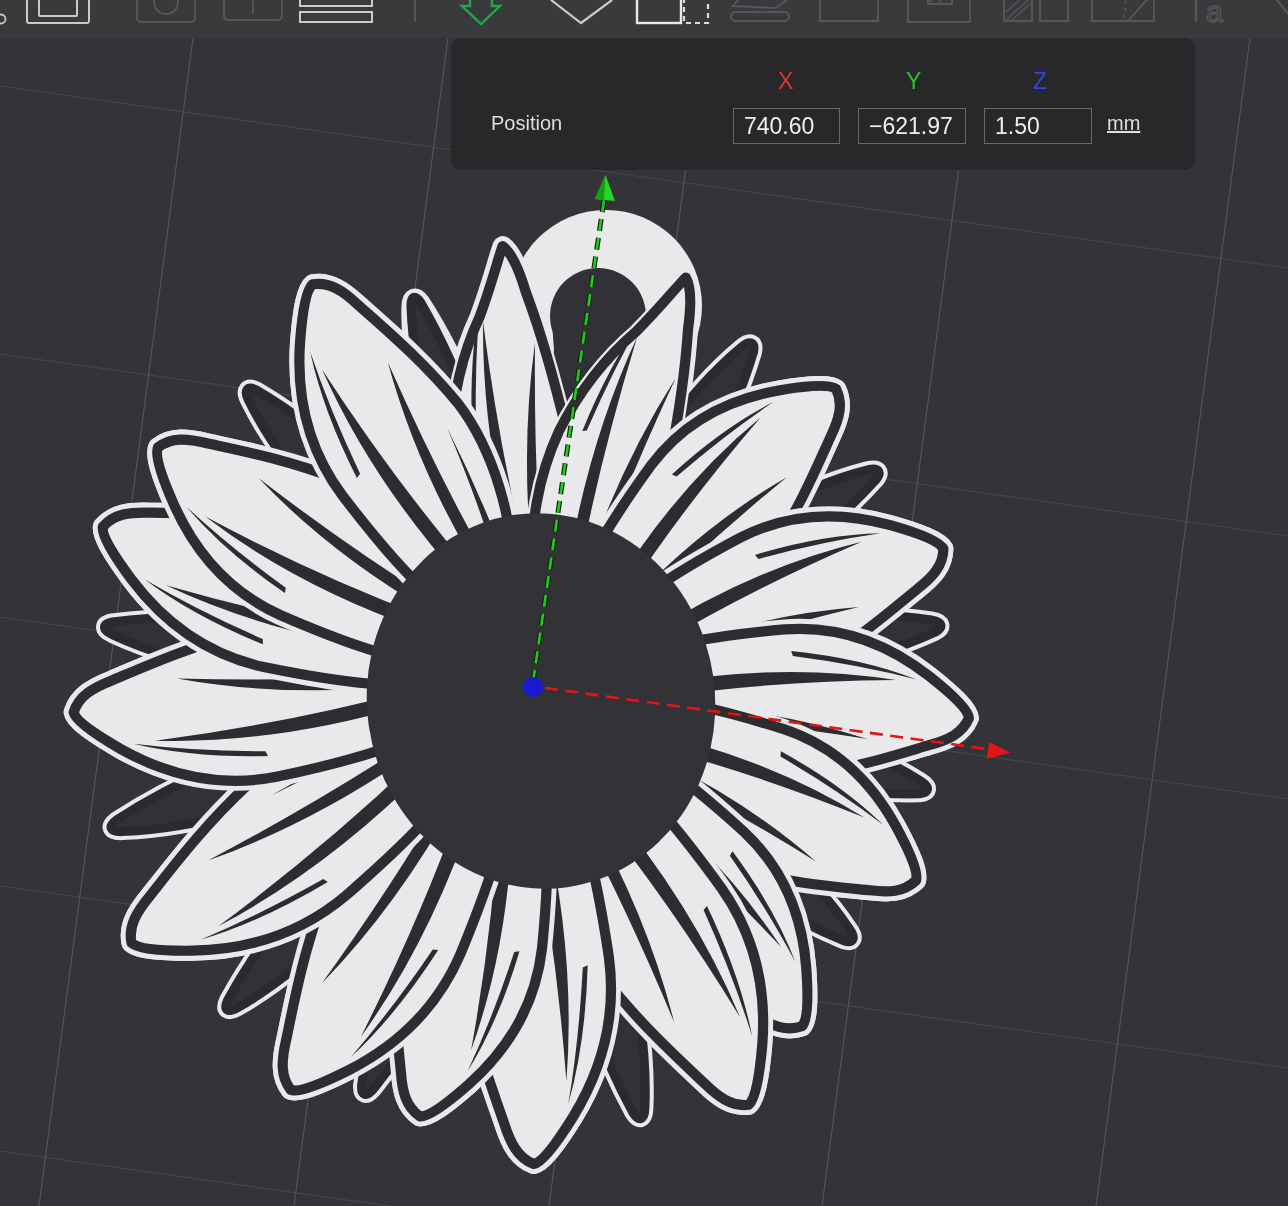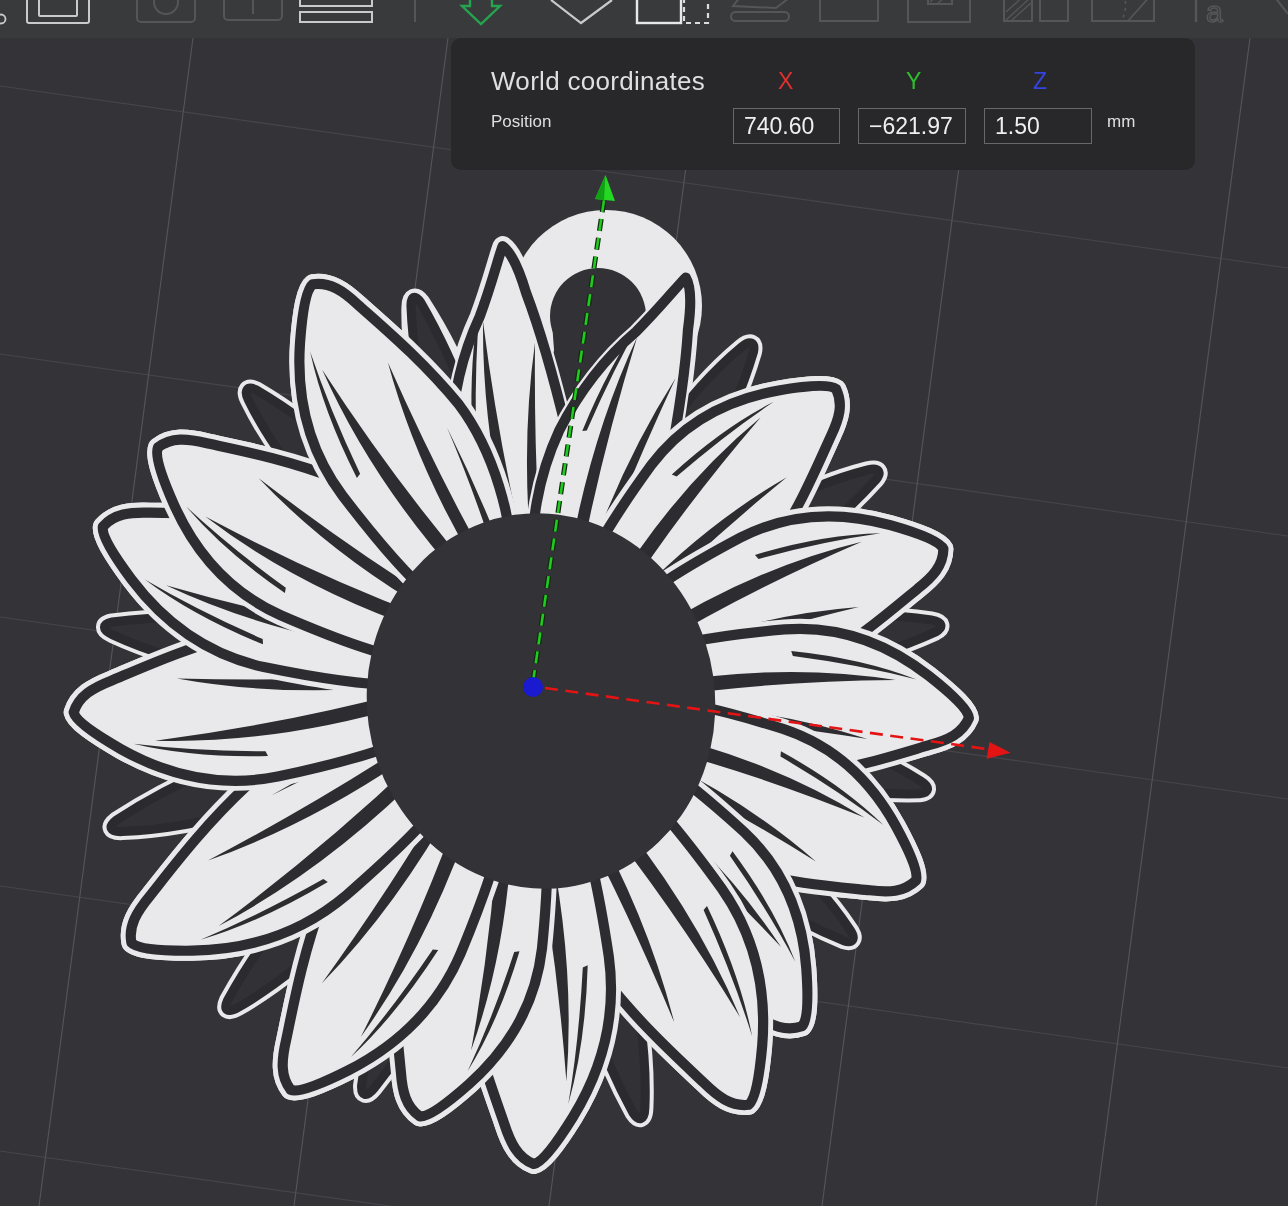--- a/index.html
+++ b/index.html
@@ -1,21 +1,21 @@
 <!DOCTYPE html>
 <html><head><meta charset="utf-8">
 <style>
   html,body { margin:0; padding:0; }
   body { width:1288px; height:1206px; overflow:hidden; background:#343438;
          font-family:"Liberation Sans", sans-serif; position:relative; }
   #toolbar { position:absolute; left:0; top:0; width:1288px; height:38px; background:#383a3b; }
   #panel { position:absolute; left:451px; top:38px; width:744px; height:132px;
             background:#28282b; border-radius:10px; }
   .lbl { position:absolute; color:#dfdfe1; font-size:26px; letter-spacing:0.3px; }
-  .lb2 { position:absolute; color:#dfdfe1; font-size:17px;text-align:center; }
+  .lb2 { position:absolute; color:#dfdfe1; font-size:20px;text-align:center; }
   .axis { position:absolute; font-size:23px; }
   .box { position:absolute; top:70px; height:34px; border:1.5px solid #67676c; border-radius:0;
           color:#efeff1; font-size:23px; line-height:34px; padding-left:10px; }
 </style></head>
 <body>
 <svg width="1288" height="1168" viewBox="0 38 1288 1168" style="position:absolute;left:0;top:38px">
 <line x1="0" y1="86" x2="1288" y2="268" stroke="#45454b" stroke-width="1.1"></line>
 <line x1="0" y1="354" x2="1288" y2="536" stroke="#45454b" stroke-width="1.1"></line>
 <line x1="0" y1="617" x2="1288" y2="799" stroke="#45454b" stroke-width="1.1"></line>
 <line x1="0" y1="886" x2="1288" y2="1068" stroke="#45454b" stroke-width="1.1"></line>
@@ -206,22 +206,21 @@
 <rect x="1040" y="-8" width="28" height="29" fill="none" stroke="#54565a" stroke-width="2"></rect>
 <rect x="1092" y="-8" width="62" height="29" fill="none" stroke="#54565a" stroke-width="2"></rect>
 <path d="M 1124 -6 Q 1128 8 1122 20" fill="none" stroke="#54565a" stroke-width="1.6" stroke-dasharray="3 4"></path>
 <line x1="1128" y1="21" x2="1152" y2="-6" stroke="#54565a" stroke-width="1.8"></line>
 <line x1="1196" y1="-4" x2="1196" y2="22" stroke="#54565a" stroke-width="2.4"></line>
 <text x="1206" y="22" font-family="Liberation Sans, sans-serif" font-size="30" fill="none" stroke="#54565a" stroke-width="1.6">a</text>
 <line x1="1274" y1="-4" x2="1288" y2="14" stroke="#54565a" stroke-width="2"></line>
 </svg>
 </div>
 <div id="panel">
-  <div class="lbl" style="left:40px; top:28px;">World coordinates</div>
   <div class="axis" style="left:327px; top:30px; color:#e03030;">X</div>
   <div class="axis" style="left:455px; top:30px; color:#2dbd2d;">Y</div>
   <div class="axis" style="left:582px; top:30px; color:#3344e0;">Z</div>
   <div class="lb2" style="left:40px; top:74px;">Position</div>
   <div class="box" style="left:282px; width:95px;">740.60</div>
   <div class="box" style="left:407px; width:96px;">−621.97</div>
   <div class="box" style="left:533px; width:96px;">1.50</div>
-  <div class="lb2" style="left:656px; top:74px;">mm</div>
+  <div class="lb2" style="left:656px; top:74px;text-decoration:underline;">mm</div>
 </div>
 
 </body></html>

